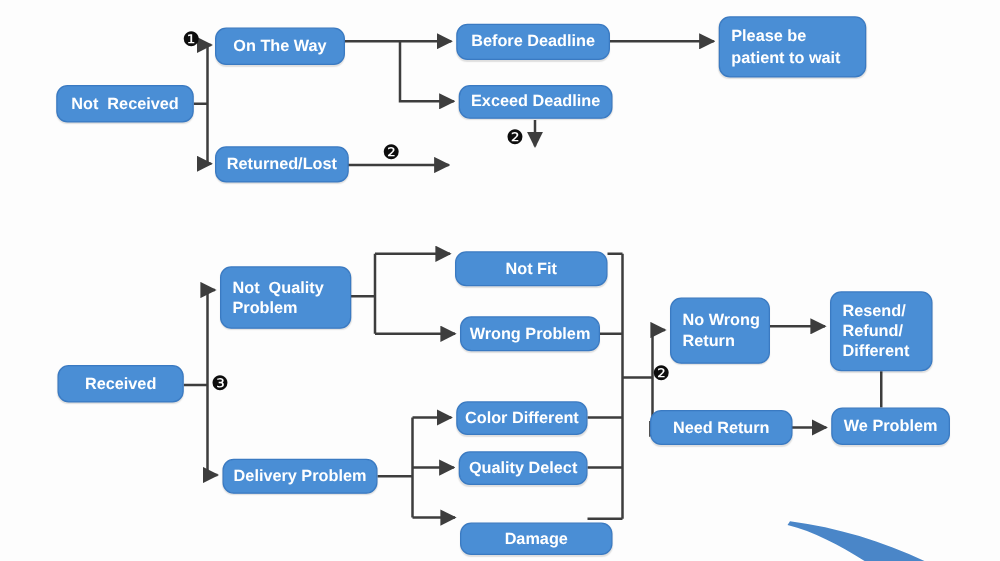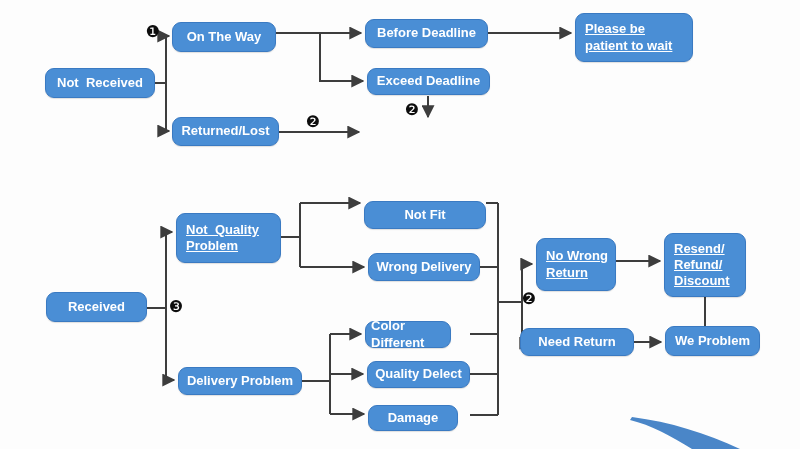--- a/index.html
+++ b/index.html
@@ -33,21 +33,20 @@
     justify-content:center;
     text-align:left;
     white-space:pre-wrap;
     padding:1px 5px;
     box-shadow:0 1px 1px rgba(0,0,0,0.12);
   }
   .node.left{
     justify-content:flex-start;
     text-align:left;
     padding-left:9px;
-    text-decoration:underline;
   }
   .badge{
     position:absolute;
     z-index:3;
     transform:translate(-50%,-50%);
     font-size:16px;
     line-height:1;
     color:#0d0d0d;
     font-family:"DejaVu Sans",sans-serif;
   }
@@ -101,30 +100,30 @@
   <div class="node" style="left:172px;top:117px;width:107px;height:29px">Returned/Lost</div>
   <div class="node" style="left:367px;top:68px;width:123px;height:27px">Exceed Deadline</div>
   <div class="node left" style="left:575px;top:13px;width:118px;height:49px">Please be
 patient to wait</div>
 
   <div class="node" style="left:46px;top:292px;width:101px;height:30px">Received</div>
   <div class="node left" style="left:176px;top:213px;width:105px;height:50px">Not  Quality
 Problem</div>
   <div class="node" style="left:178px;top:367px;width:124px;height:28px">Delivery Problem</div>
   <div class="node" style="left:364px;top:201px;width:122px;height:28px">Not Fit</div>
-  <div class="node" style="left:368px;top:253px;width:112px;height:28px">Wrong Delivery</div>
-  <div class="node" style="left:365px;top:321px;width:86px;height:27px">Color Different</div>
+  <div class="node" style="left:368px;top:253px;width:112px;height:28px">Wrong Problem</div>
+  <div class="node" style="left:365px;top:321px;width:105px;height:27px">Color Different</div>
   <div class="node" style="left:367px;top:361px;width:103px;height:27px">Quality Delect</div>
-  <div class="node" style="left:368px;top:405px;width:90px;height:26px">Damage</div>
+  <div class="node" style="left:368px;top:418px;width:122px;height:26px">Damage</div>
   <div class="node left" style="left:536px;top:238px;width:80px;height:53px">No Wrong
 Return</div>
   <div class="node" style="left:520px;top:328px;width:114px;height:28px">Need Return</div>
   <div class="node left" style="left:664px;top:233px;width:82px;height:64px">Resend/
 Refund/
-Discount</div>
+Different</div>
   <div class="node" style="left:665px;top:326px;width:95px;height:30px">We Problem</div>
 
   <span class="badge" style="left:153px;top:32px">❶</span>
   <span class="badge" style="left:313px;top:122px">❷</span>
   <span class="badge" style="left:412px;top:110px">❷</span>
   <span class="badge" style="left:176px;top:307px">❸</span>
   <span class="badge" style="left:529px;top:299px">❷</span>
 
 </div>
 

